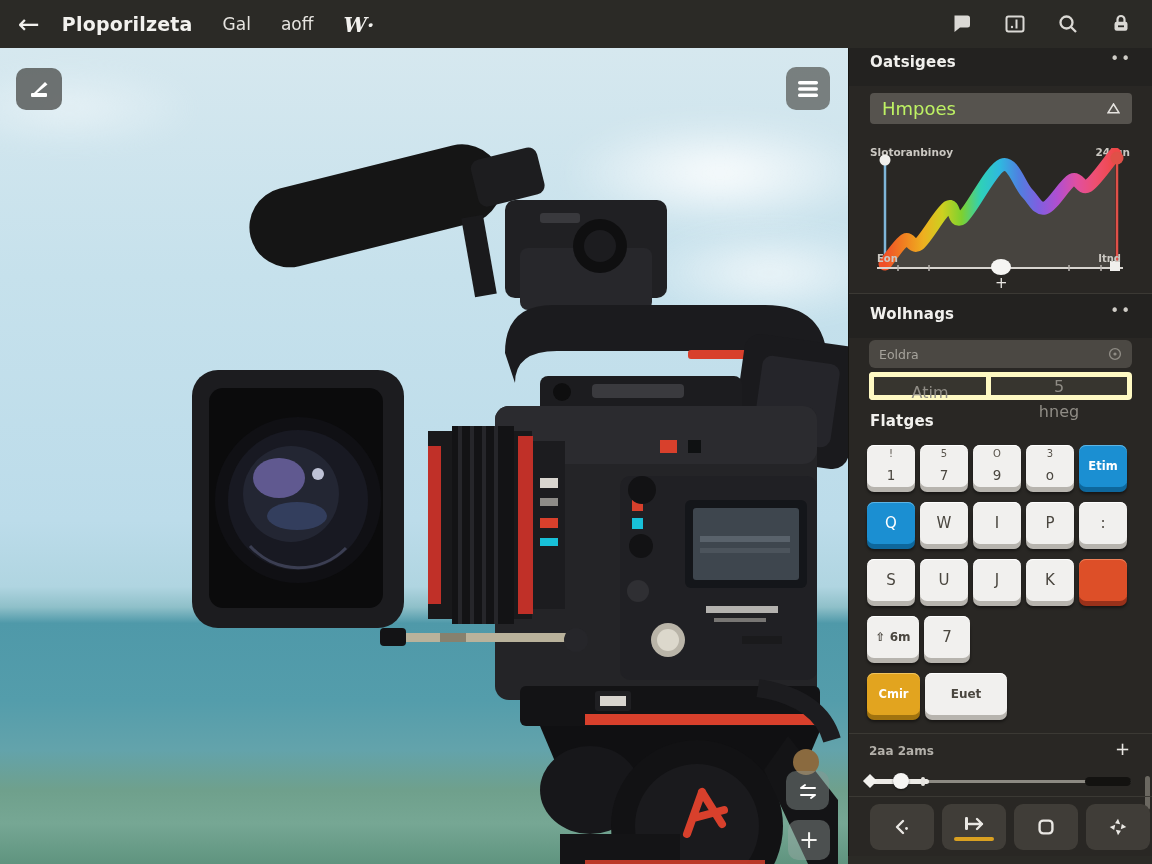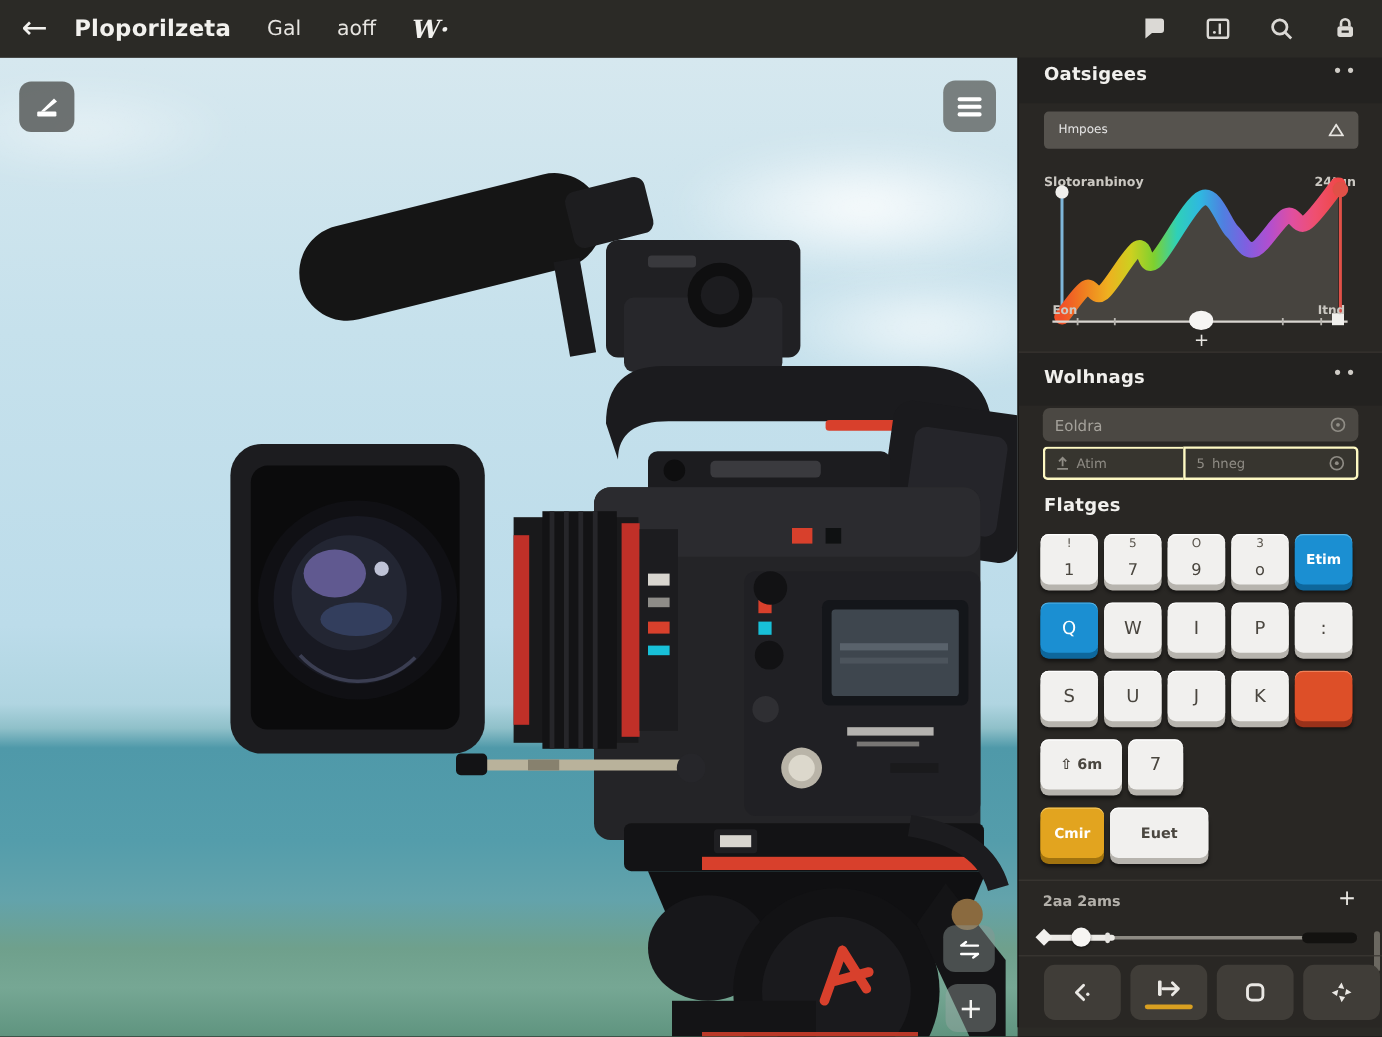--- a/index.html
+++ b/index.html
@@ -28,47 +28,47 @@
   #cv-plus{left:788px;top:772px;width:42px;height:40px;background:rgba(160,170,168,.40);font-size:24px;color:#f4f4f2;}
 
   
   #sidebar{position:absolute;left:848px;top:40px;width:304px;height:816px;background:#292724;border-left:1px solid #161512;}
   .strip{position:absolute;left:0;width:304px;background:#232220;}
   .panel-title{position:absolute;left:21px;color:#f1f0ed;font-size:15px;font-weight:bold;letter-spacing:.2px;}
   .dots{position:absolute;right:20px;color:#cfccc6;font-size:15px;letter-spacing:2px;cursor:pointer;}
   .divider{position:absolute;left:0;width:304px;height:1px;background:#3b3934;}
 
   #preset{position:absolute;left:21px;top:53px;width:262px;height:31px;background:#56534e;border-radius:4px;display:flex;align-items:center;padding:0 12px;cursor:pointer;}
-  #preset span{color:#e5e5e5;font-size:10px;}
+  #preset span{color:#bef264;font-size:18px;}
   #preset svg{margin-left:auto;}
 
   .chart-lbl{position:absolute;color:#cbc8c2;font-size:10.5px;font-weight:bold;margin-top:10px;}
   #chart-svg{position:absolute;left:16px;top:108px;}
 
   .field{position:absolute;display:flex;align-items:center;cursor:text;}
   #fld-color{left:20px;top:300px;width:263px;height:28px;background:#4b4843;border-radius:6px;padding:0 10px;}
   #fld-color span{color:#a5a29b;font-size:12.5px;}
   .circle-ic{margin-left:auto;}
   #fld-row{left:20px;top:332px;width:263px;height:28px;}
-  .fld-box{height:28px;background:#37352f;border:2px solid #fef9c3;display:flex;align-items:center;padding:0 9px;color:#8f8c85;font-size:11px;gap:6px;}
+  .fld-box{height:28px;background:#37352f;border:5px solid #fef9c3;display:flex;align-items:center;padding:0 9px;color:#8f8c85;font-size:16px;gap:6px;flex-direction:column;}
   #fld-start{width:117px;border-radius:4px 0 0 4px;border-right:none;}
   #fld-len{width:146px;border-radius:0 4px 4px 0;}
 
   #keys-title{top:372px;}
   .krow{position:absolute;left:18px;display:flex;gap:5px;}
   .key{position:relative;width:48px;height:42px;background:#f1f0ee;border-radius:7px;
        box-shadow:0 5px 0 0 #b7b4ae,0 7px 3px rgba(0,0,0,.45),inset 0 1px 0 #ffffff;
        display:flex;align-items:center;justify-content:center;color:#4a463f;font-size:15px;cursor:pointer;}
   .key .k-top{position:absolute;top:3px;left:0;right:0;text-align:center;font-size:10px;color:#5a554d;}
   .key .k-main{position:absolute;bottom:4px;left:0;right:0;text-align:center;font-size:13.5px;color:#4a463f;}
   .key.blue{background:#1b8fd2;box-shadow:0 5px 0 0 #0e679c,0 7px 3px rgba(0,0,0,.45),inset 0 1px 0 #5cb4e4;color:#fff;}
   .key.orange{background:#dd4f28;box-shadow:0 5px 0 0 #99311a,0 7px 3px rgba(0,0,0,.45),inset 0 1px 0 #ef8159;}
   .key.yellow{background:#e2a41f;box-shadow:0 5px 0 0 #a1730f,0 7px 3px rgba(0,0,0,.45),inset 0 1px 0 #f0c45f;color:#fff;}
   .key.lbl{font-size:11.5px;font-weight:bold;}
-  .key.w74{width:68px}.key.w46{width:46px}.key.w132{width:132px}
+  .key.w74{width:52px}.key.w46{width:46px}.key.w132{width:132px}
   .key.w138{width:138px}.key.w53{width:53px}.key.w61{width:82px}
   .key.white-lbl{color:#4a463f;font-weight:bold;font-size:12px;}
 
   #zoom-label{position:absolute;left:20px;top:704px;color:#b3b0aa;font-size:12px;font-weight:bold;}
   #zoom-plus{position:absolute;right:22px;top:698px;color:#e9e7e3;font-size:18px;cursor:pointer;}
   .sl{position:absolute;}
   #sl-track{left:20px;top:740px;width:262px;height:3px;background:#8d8a83;border-radius:2px;}
   #sl-pill{left:236px;top:737px;width:46px;height:9px;background:#131210;border-radius:5px;cursor:pointer;}
   #sl-seg{left:20px;top:739px;width:60px;height:5px;background:#eceae6;border-radius:3px;}
   #sl-diamond{left:16px;top:736px;width:10px;height:10px;background:#f2f1ee;transform:rotate(45deg);cursor:pointer;}

